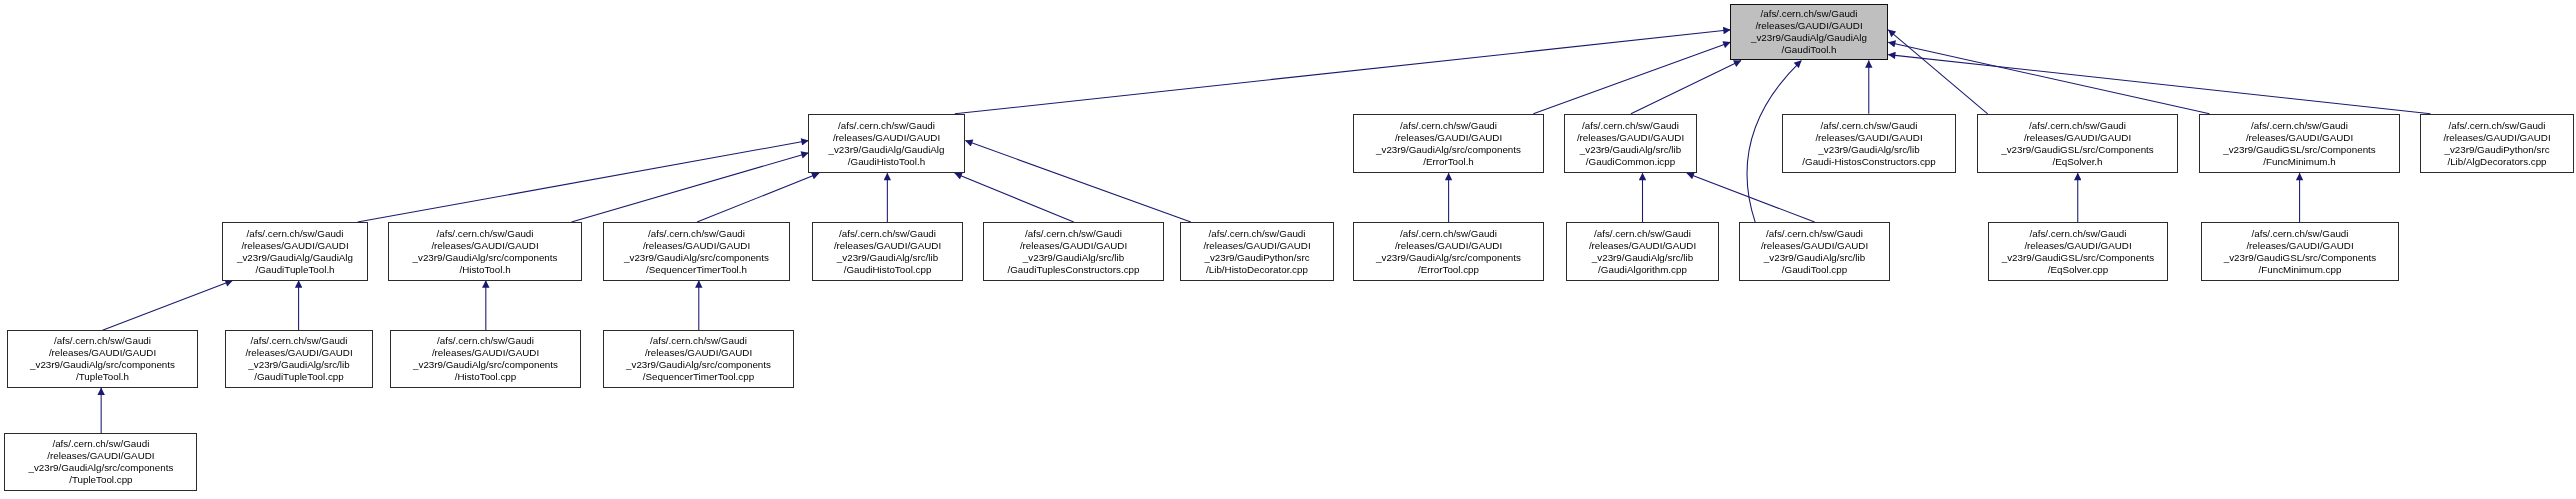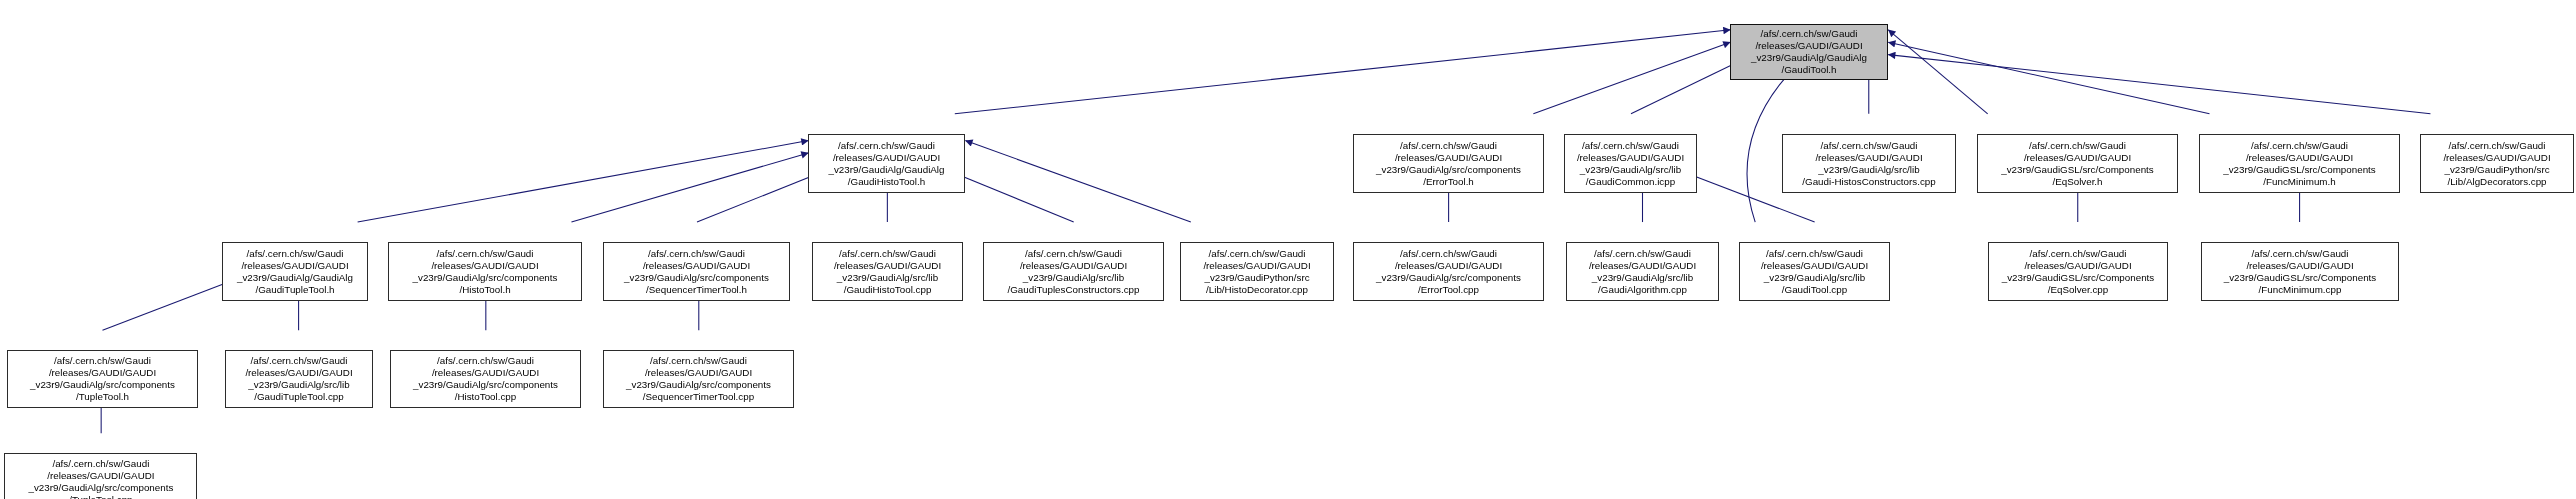--- a/index.html
+++ b/index.html
@@ -20,21 +20,20 @@
     color: #000000;
     font-size: 9.8px;
     line-height: 12px;
     text-align: center;
     display: flex;
     flex-direction: column;
     justify-content: center;
     white-space: pre-line;
     z-index: 2;
     cursor: pointer;
-    margin-top: 20px;
   }
   .node.root {
     background: #bfbfbf;
     border: 1.8px solid #111111;
     cursor: default;
   }
   .edge { fill: none; stroke-width: 1.2px; }
 </style>
 </head>
 <body>

